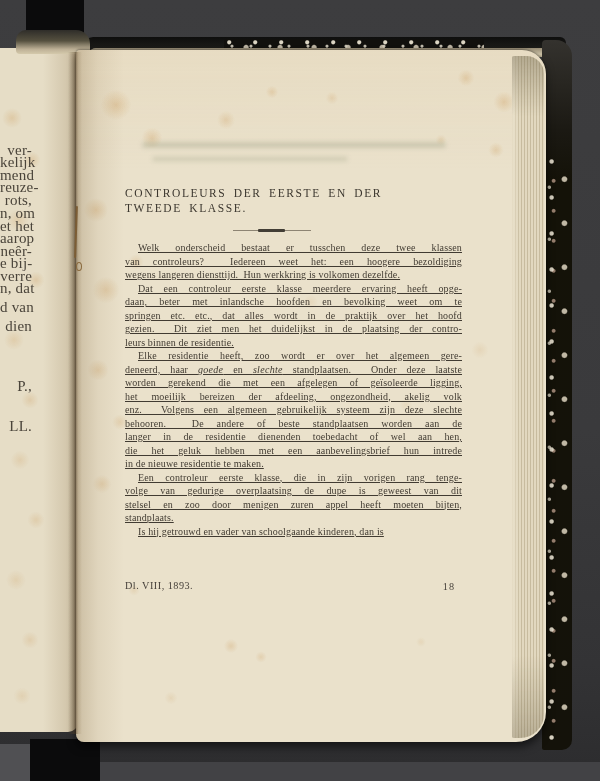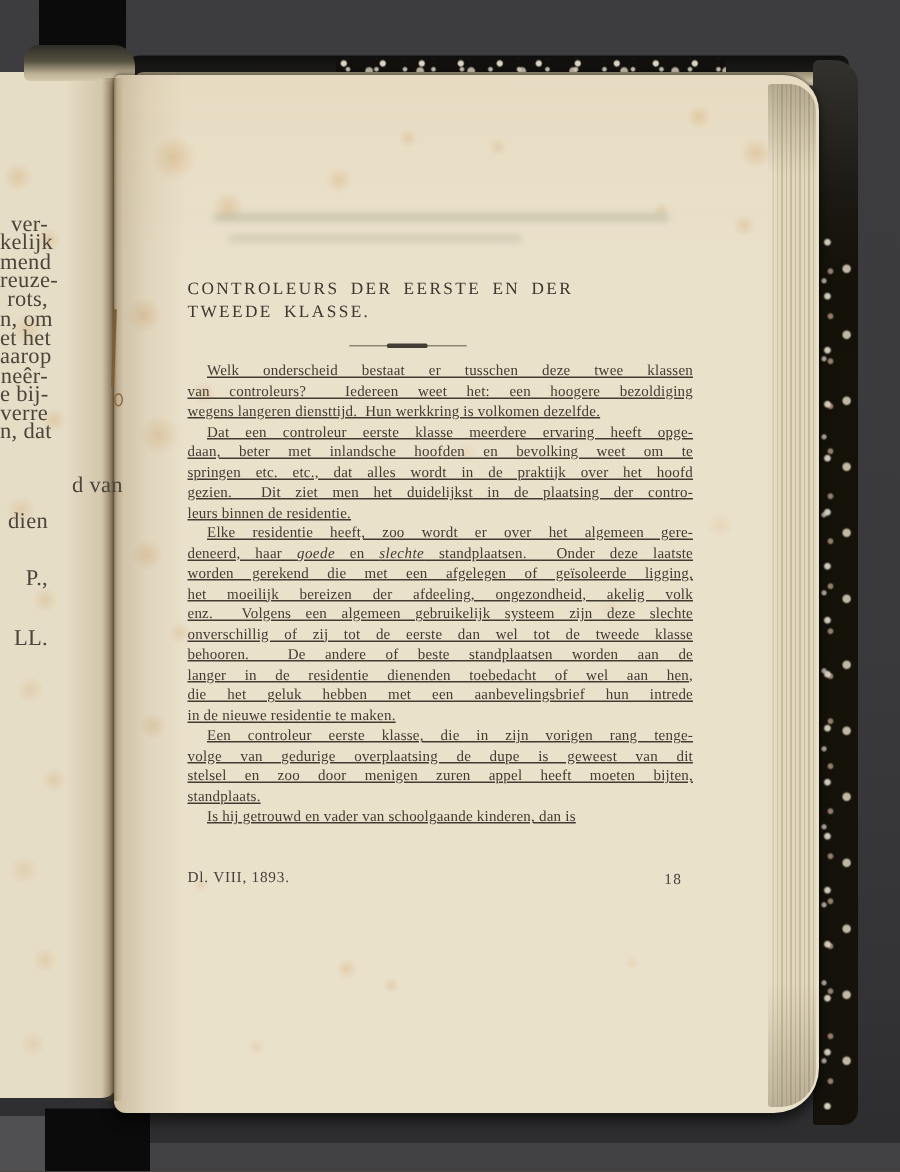--- a/index.html
+++ b/index.html
@@ -161,21 +161,20 @@
       <div class="line indent">Dat een controleur eerste klasse meerdere ervaring heeft opge-</div>
       <div class="line">daan, beter met inlandsche hoofden en bevolking weet om te</div>
       <div class="line">springen etc. etc., dat alles wordt in de praktijk over het hoofd</div>
       <div class="line">gezien.  Dit ziet men het duidelijkst in de plaatsing der contro-</div>
       <div class="line end">leurs binnen de residentie.</div>
       <div class="line indent">Elke residentie heeft, zoo wordt er over het algemeen gere-</div>
       <div class="line"><span>deneerd, haar </span><em>goede</em><span> en </span><em>slechte</em><span> standplaatsen.  Onder deze laatste</span></div>
       <div class="line">worden gerekend die met een afgelegen of geïsoleerde ligging,</div>
       <div class="line">het moeilijk bereizen der afdeeling, ongezondheid, akelig volk</div>
       <div class="line">enz.  Volgens een algemeen gebruikelijk systeem zijn deze slechte</div>
-      <div class="line">onverschillig of zij tot de eerste dan wel tot de tweede klasse</div>
       <div class="line">behooren.  De andere of beste standplaatsen worden aan de</div>
       <div class="line">langer in de residentie dienenden toebedacht of wel aan hen,</div>
       <div class="line">die het geluk hebben met een aanbevelingsbrief hun intrede</div>
       <div class="line end">in de nieuwe residentie te maken.</div>
       <div class="line indent">Een controleur eerste klasse, die in zijn vorigen rang tenge-</div>
       <div class="line">volge van gedurige overplaatsing de dupe is geweest van dit</div>
       <div class="line">stelsel en zoo door menigen zuren appel heeft moeten bijten,</div>
       <div class="line end">standplaats.</div>
       <div class="line indent end">Is hij getrouwd en vader van schoolgaande kinderen, dan is</div>
     </div>
@@ -191,19 +190,19 @@
       <div class="frag" style="top: 170px;">mend</div>
       <div class="frag" style="top: 182px;">reuze-</div>
       <div class="frag" style="top: 195px; text-align: right;">rots,</div>
       <div class="frag" style="top: 208px;">n, om</div>
       <div class="frag" style="top: 221px;">et het</div>
       <div class="frag" style="top: 233px;">aarop</div>
       <div class="frag" style="top: 246px;">neêr-</div>
       <div class="frag" style="top: 258px;">e bij-</div>
       <div class="frag" style="top: 271px;">verre</div>
       <div class="frag" style="top: 283px;">n, dat</div>
-      <div class="frag" style="top: 319px; margin-left: 48px;">d van</div>
-      <div class="frag" style="top: 321px; margin-top: 22px;">dien</div>
+      <div class="frag" style="top: 302px;">d van</div>
+      <div class="frag" style="top: 321px;">dien</div>
       <div class="frag" style="top: 381px;">P.,</div>
       <div class="frag" style="top: 421px;">LL.</div>
     </div>
 
 </div>
 
 </body></html>

